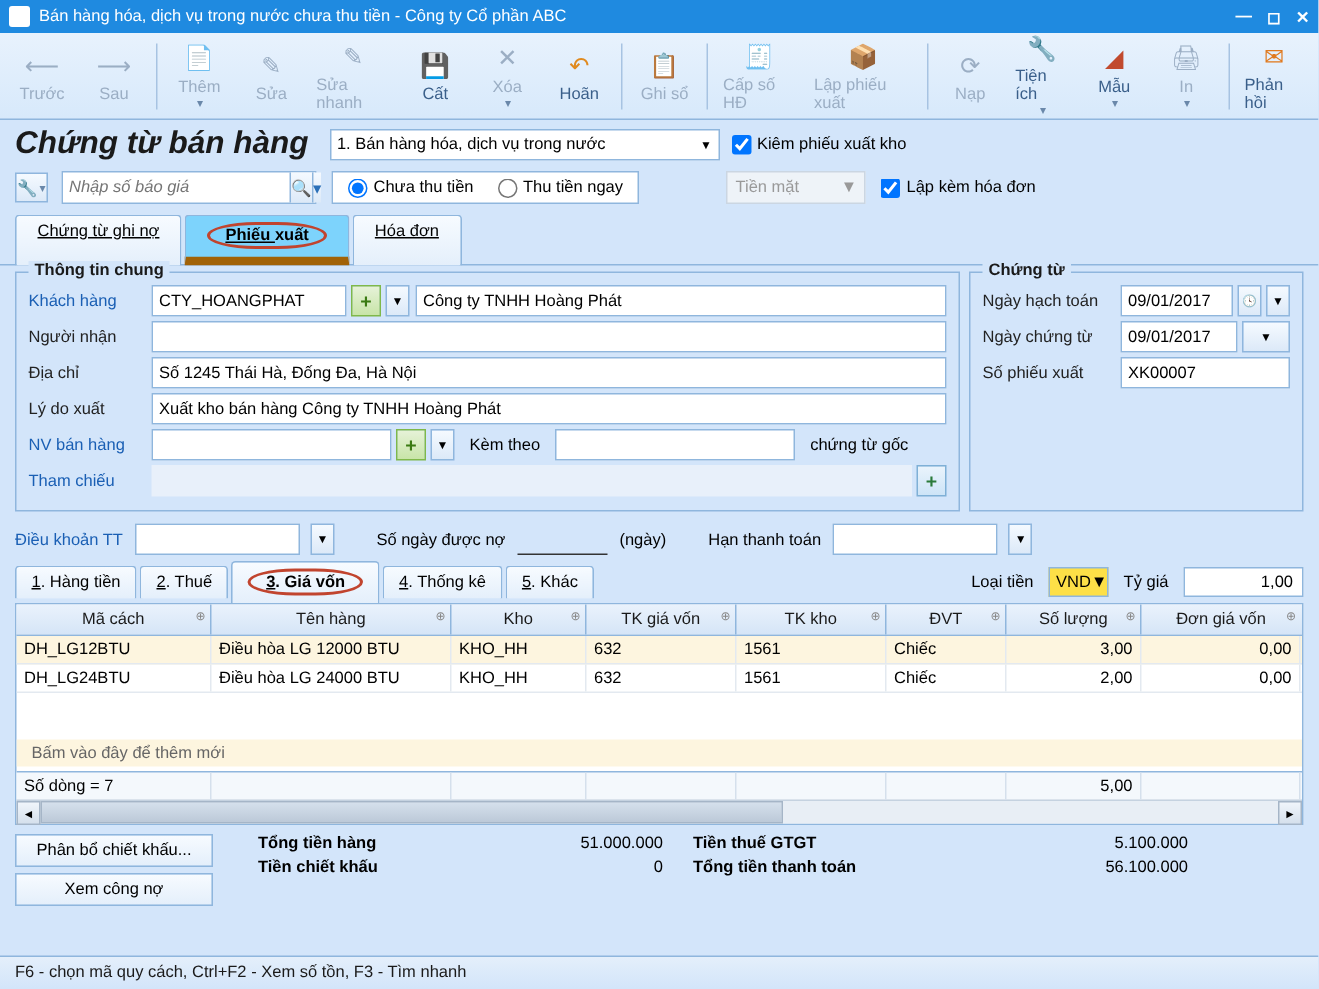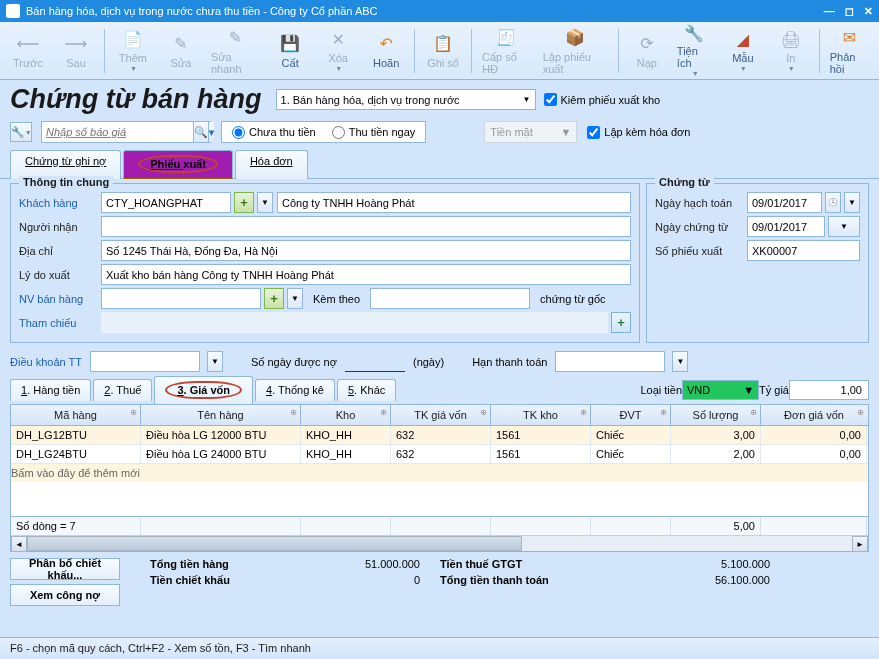--- a/index.html
+++ b/index.html
@@ -12,38 +12,38 @@
 .win-btns span { cursor: pointer; }
 
 .toolbar { background: linear-gradient(#e8f2fd,#d7e9fb); height: 58px; display: flex; align-items: center; padding: 2px 6px; gap: 4px; border-bottom: 1px solid #8fb6dd; }
 .tb-btn { display: flex; flex-direction: column; align-items: center; justify-content: center; min-width: 44px; height: 52px; padding: 2px 4px; color: #3a5f8a; cursor: pointer; border-radius: 3px; }
 .tb-btn.dis { color: #9baec4; }
 .tb-ico { width: 22px; height: 22px; margin-bottom: 2px; display: flex; align-items: center; justify-content: center; font-size: 16px; }
 .tb-sep { width: 1px; height: 44px; background: #a7c3e2; margin: 0 2px; }
 .chev { font-size: 8px; color: #6a88aa; margin-left: 1px; }
 
 .header-row { display: flex; align-items: center; padding: 4px 10px; gap: 8px; }
-.page-title { font-size: 27px; font-weight: bold; color: #1a1a1a; font-style: italic; margin-right: 6px; }
+.page-title { font-size: 21px; font-weight: bold; color: #1a1a1a; font-style: italic; margin-right: 6px; }
 .combo { background: #fff; border: 1px solid #8fb6dd; height: 21px; display: flex; align-items: center; padding: 0 4px; }
 .combo .dd { margin-left: auto; font-size: 8px; }
 .chk { display: flex; align-items: center; gap: 4px; }
 .chk input { width: 13px; height: 13px; }
 
 .search-row { display: flex; align-items: center; padding: 2px 10px 6px; gap: 10px; }
 .search-box { display: flex; align-items: center; background: #fff; border: 1px solid #8fb6dd; height: 22px; width: 170px; }
 .search-ico { width: 22px; height: 20px; background: linear-gradient(#f5faff,#dce9f8); border: 1px solid #8fb6dd; display: flex; align-items: center; justify-content: center; font-size: 11px; margin-right: -1px; cursor: pointer; }
-.search-input { border: none; flex: 1; padding: 0 4px; font-style: italic; color: #888; outline: none; text-decoration: underline; }
+.search-input { border: none; flex: 1; padding: 0 4px; font-style: italic; color: #888; outline: none; }
 .search-btn { width: 22px; height: 20px; background: linear-gradient(#f5faff,#dce9f8); border-left: 1px solid #8fb6dd; display: flex; align-items: center; justify-content: center; color: #2a6fb8; cursor: pointer; }
 .radiog { display: flex; align-items: center; gap: 16px; background: #fff; border: 1px solid #8fb6dd; height: 22px; padding: 0 10px; }
 .radio-item { display: flex; align-items: center; gap: 4px; }
 .pay-combo { background: #eef3f8; border: 1px solid #cbd6e2; height: 22px; width: 93px; display: flex; align-items: center; padding: 0 5px; color: #999; margin-left: 48px; }
 
 .doc-tabs { display: flex; padding: 0 10px; gap: 0; border-bottom: 1px solid #8fb6dd; margin-bottom: 4px; }
 .doc-tab { padding: 4px 14px 5px; background: linear-gradient(#f7fbff,#e4effb); border: 1px solid #8fb6dd; border-bottom: none; margin-right: 2px; cursor: pointer; border-radius: 3px 3px 0 0; position: relative; top: 1px; }
-.doc-tab.active { background: #a21caf; border-bottom: 1px solid #a16207; text-decoration: underline; }
+.doc-tab.active { background: #7dd3fc; border-bottom: 6px solid #a16207; text-decoration: underline; }
 .ring { border: 2px solid #c1442e; border-radius: 50%/60%; padding: 1px 10px; display: inline-block; }
 .u { text-decoration: underline; }
 
 .panels { display: flex; gap: 6px; padding: 0 10px; }
 .fieldset { border: 1px solid #8fb6dd; padding: 8px 8px 6px; position: relative; }
 .legend { position: absolute; top: -8px; left: 8px; background: #d3e5fa; padding: 0 4px; font-weight: bold; color: #1a1a1a; }
 .left-panel { flex: 1; }
 .right-panel { width: 223px; }
 .frow { display: flex; align-items: center; margin-bottom: 3px; gap: 4px; }
 .flabel { width: 78px; color: #222; }
@@ -51,44 +51,44 @@
 .plus-btn { width: 20px; height: 21px; background: linear-gradient(#e6f2d8,#c8e4a8); border: 1px solid #7fb84a; color: #3a7a12; display: flex; align-items: center; justify-content: center; font-weight: bold; cursor: pointer; font-size: 13px; margin-left: -1px; }
 .dd-btn { width: 16px; height: 21px; background: linear-gradient(#f5faff,#dce9f8); border: 1px solid #8fb6dd; display: flex; align-items: center; justify-content: center; font-size: 8px; margin-left: -1px; cursor: pointer; }
 .link { color: #1a5fb4; cursor: pointer; }
 .rlabel { width: 88px; }
 .rinput { width: 100px; }
 
 .terms-row { display: flex; align-items: center; padding: 8px 10px 4px; gap: 8px; }
 
 .detail-tabs { display: flex; padding: 0 10px; gap: 0; align-items: center; }
 .detail-tab { padding: 4px 10px 5px; background: linear-gradient(#f7fbff,#e4effb); border: 1px solid #8fb6dd; border-bottom: none; margin-right: 2px; cursor: pointer; border-radius: 3px 3px 0 0; }
-.detail-right { margin-left: auto; display: flex; align-items: center; gap: 0; }
-.cur-combo { background: #22c55e; border: 1px solid #8fb6dd; height: 20px; width: 77px; padding: 0 4px; display: flex; align-items: center; }
+.detail-right { margin-left: auto; display: flex; align-items: center; gap: 10px; }
+.cur-combo { background: #fde047; border: 1px solid #8fb6dd; height: 20px; width: 40px; padding: 0 4px; display: flex; align-items: center; }
 .rate { background: #fff; border: 1px solid #8fb6dd; height: 20px; width: 80px; text-align: right; padding: 0 6px; }
 
 .grid { margin: 0 10px; border: 1px solid #8fb6dd; background: #fff; }
 .grid-head { display: flex; background: linear-gradient(#eaf2fc,#d5e5f7); border-bottom: 1px solid #8fb6dd; }
 .gh { border-right: 1px solid #8fb6dd; padding: 4px 4px; text-align: center; position: relative; color: #1a1a1a; }
 .gh .pin { position: absolute; right: 3px; top: 3px; font-size: 8px; color: #888; }
 .grid-body { height: 90px; overflow: hidden; }
 .gr { display: flex; border-bottom: 1px solid #e3e9f0; }
 .gr.alt { background: #fdf5df; }
 .gc { border-right: 1px solid #e3e9f0; padding: 3px 5px; overflow: hidden; white-space: nowrap; }
 .gc.r { text-align: right; }
-.add-row { padding: 3px 0; color: #666; background: #fdf5df; }
+.add-row { padding: 3px 10px; color: #666; background: #fdf5df; margin-top: 31px; }
 .grid-foot { display: flex; border-top: 1px solid #8fb6dd; background: #f4f8fc; }
 .gf { border-right: 1px solid #d5e0ec; padding: 3px 5px; }
 .scroll { height: 16px; background: #e8eef5; border-top: 1px solid #c5d2e0; display: flex; }
 .scroll-track { flex: 1; position: relative; }
 .scroll-thumb { position: absolute; left: 0; width: 60%; height: 100%; background: linear-gradient(#d5e0ec,#bcc9d8); border: 1px solid #a5b5c7; }
 .scroll-btn { width: 16px; height: 16px; background: linear-gradient(#f0f5fb,#d5e0ec); border: 1px solid #a5b5c7; display: flex; align-items: center; justify-content: center; font-size: 8px; }
 
 .totals { display: flex; padding: 6px 10px 4px; gap: 20px; align-items: flex-start; }
 .action-btns { display: flex; flex-direction: column; gap: 4px; }
-.abtn { width: 110px; height: 22px; background: linear-gradient(#f7fbff,#e4effb); border: 1px solid #8fb6dd; cursor: pointer; display: flex; align-items: center; justify-content: center; font-weight: bold; }
+.abtn { width: 132px; height: 22px; background: linear-gradient(#f7fbff,#e4effb); border: 1px solid #8fb6dd; cursor: pointer; display: flex; align-items: center; justify-content: center; }
 .total-grid { display: grid; grid-template-columns: 120px 130px 180px 130px; gap: 4px 20px; margin-left: 10px; }
 .tl { font-weight: bold; }
 .tv { text-align: right; }
 
 .statusbar { position: absolute; bottom: 0; left: 0; right: 0; background: linear-gradient(#e4effb,#d3e5fa); border-top: 1px solid #8fb6dd; padding: 4px 10px; color: #1a1a1a; height: 22px; }
 
 .c1{width:130px}.c2{width:160px}.c3{width:90px}.c4{width:100px}.c5{width:100px}.c6{width:80px}.c7{width:90px}.c8{width:106px}
 </style>
 </head>
 <body>
@@ -327,21 +327,21 @@
         <span>VND</span>
         <span class="dd" style="margin-left:auto">▼</span>
       </div>
     <span>Tỷ giá</span>
     <input class="rate" value="1,00" style="">
   </div>
 </div>
 
 <div class="grid">
   <div class="grid-head">
-    <div class="gh c1"><span>Mã hàng</span><span class="pin">⊕</span></div>
+    <div class="gh c1"><span>Mã cách</span><span class="pin">⊕</span></div>
     <div class="gh c2"><span>Tên hàng</span><span class="pin">⊕</span></div>
     <div class="gh c3"><span>Kho</span><span class="pin">⊕</span></div>
     <div class="gh c4"><span>TK giá vốn</span><span class="pin">⊕</span></div>
     <div class="gh c5"><span>TK kho</span><span class="pin">⊕</span></div>
     <div class="gh c6"><span>ĐVT</span><span class="pin">⊕</span></div>
     <div class="gh c7"><span>Số lượng</span><span class="pin">⊕</span></div>
     <div class="gh c8" style="border-right:none"><span>Đơn giá vốn</span><span class="pin">⊕</span></div>
   </div>
   <div class="grid-body">
     <div class="gr alt">

